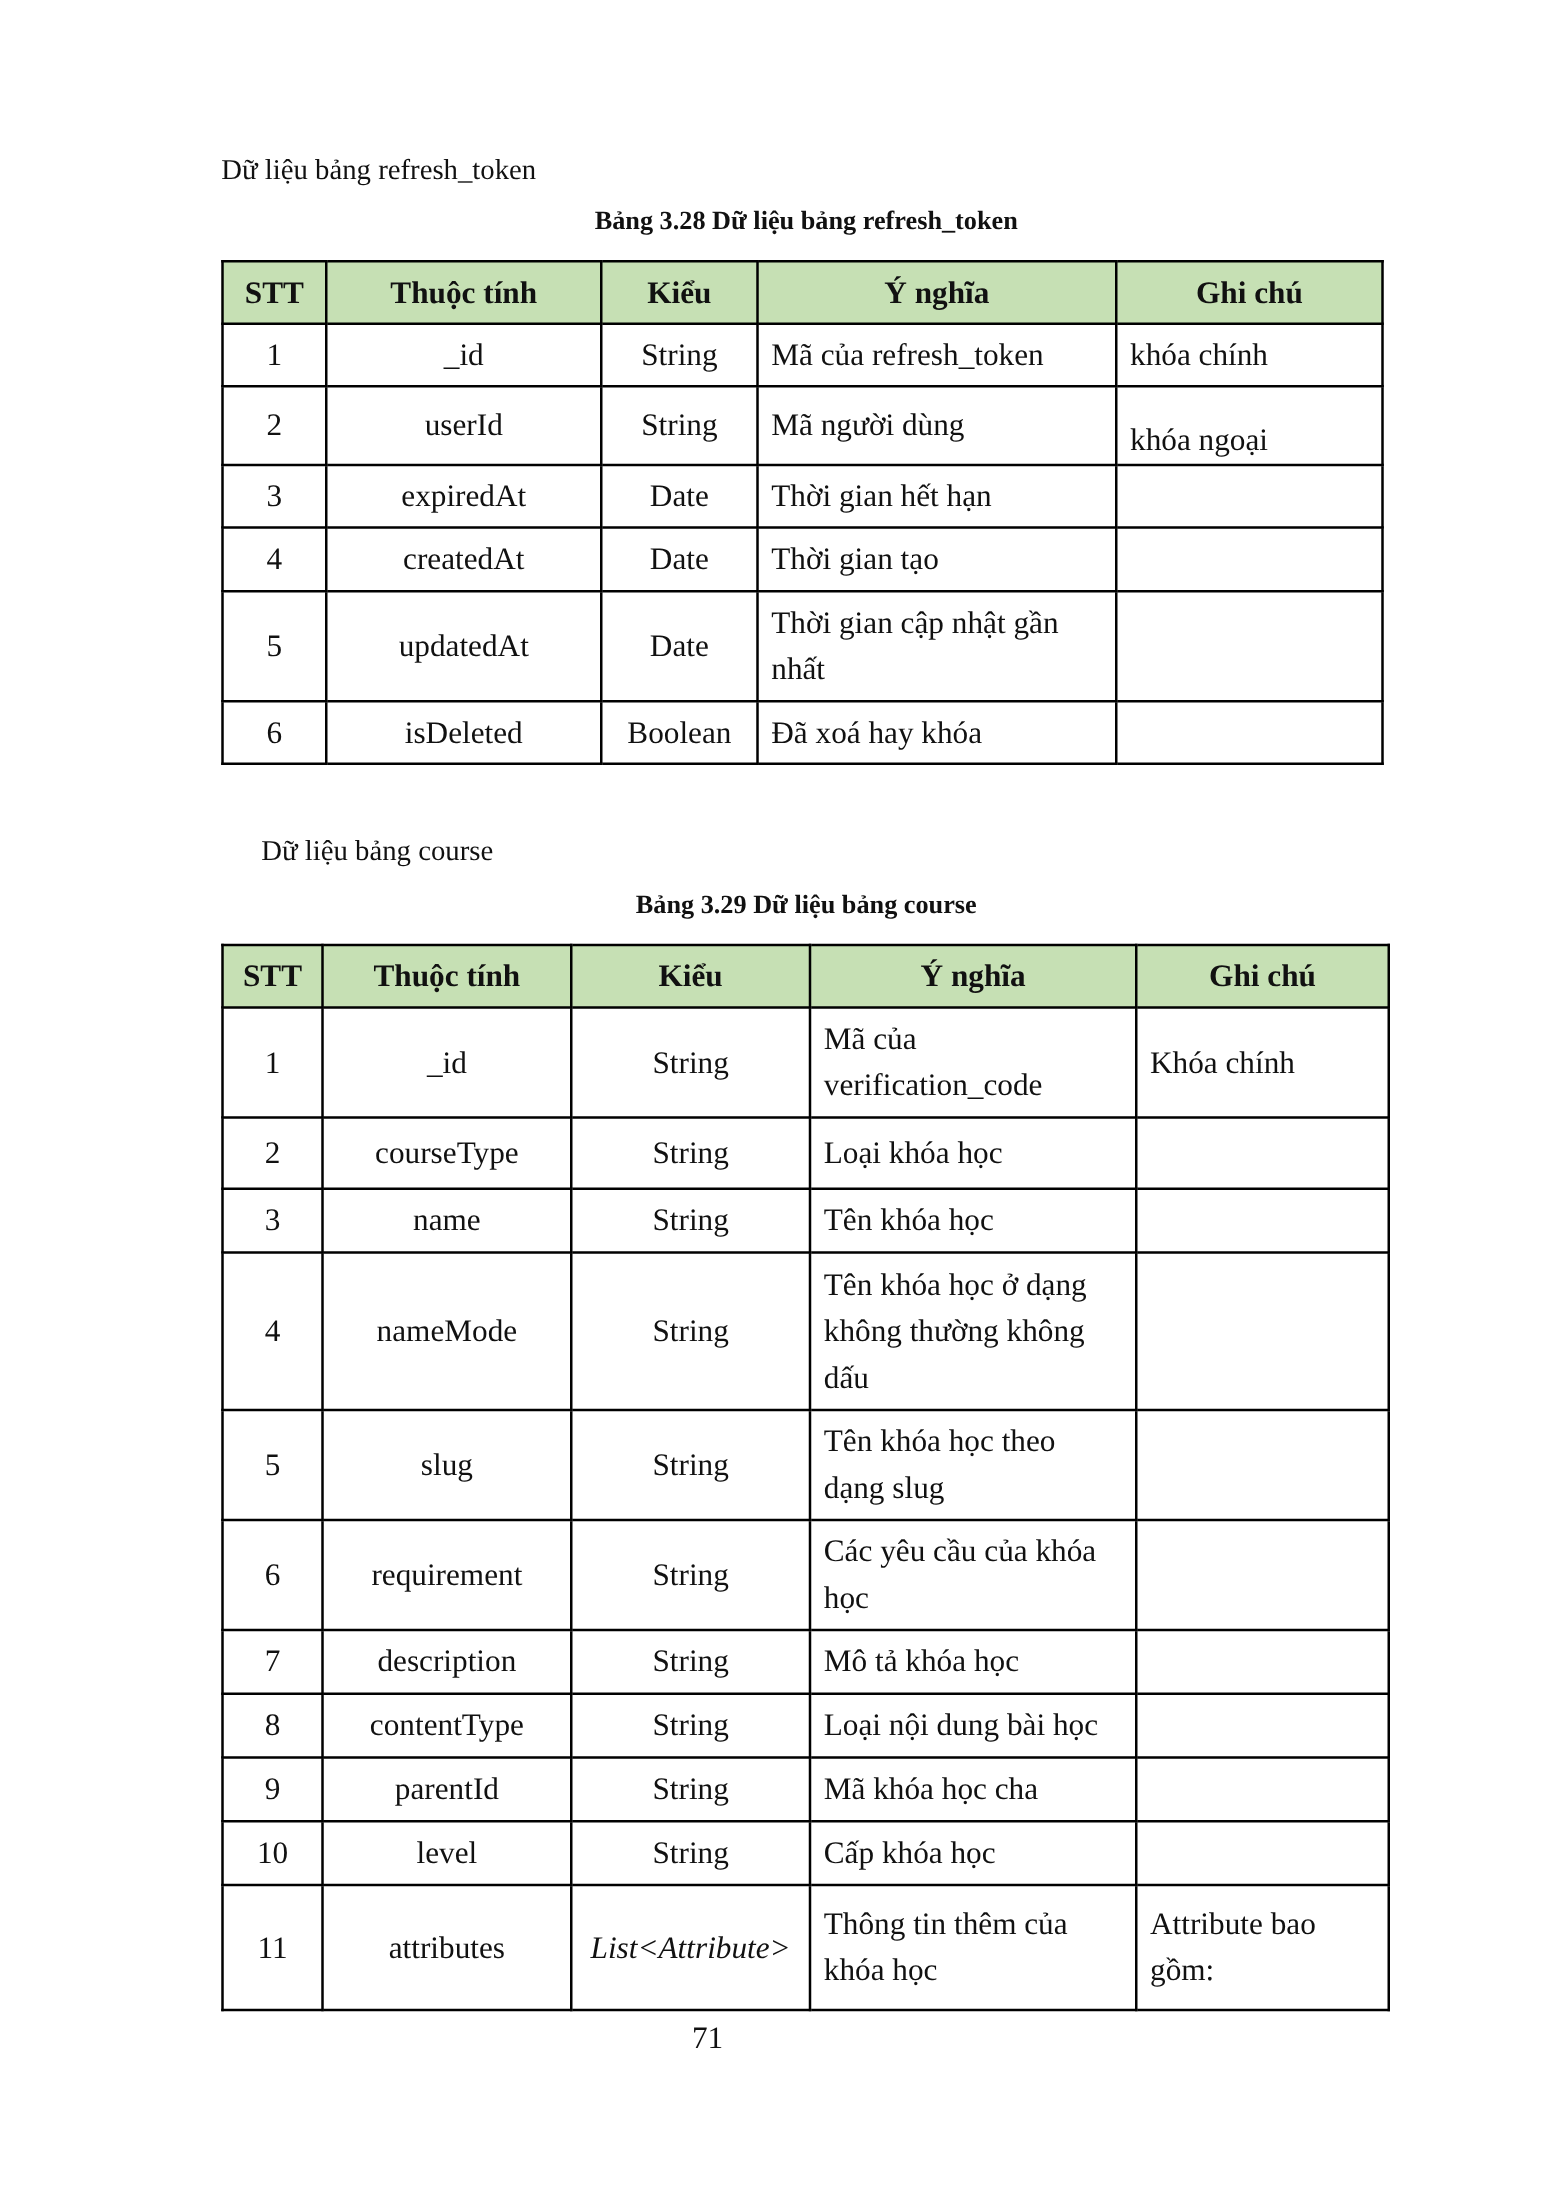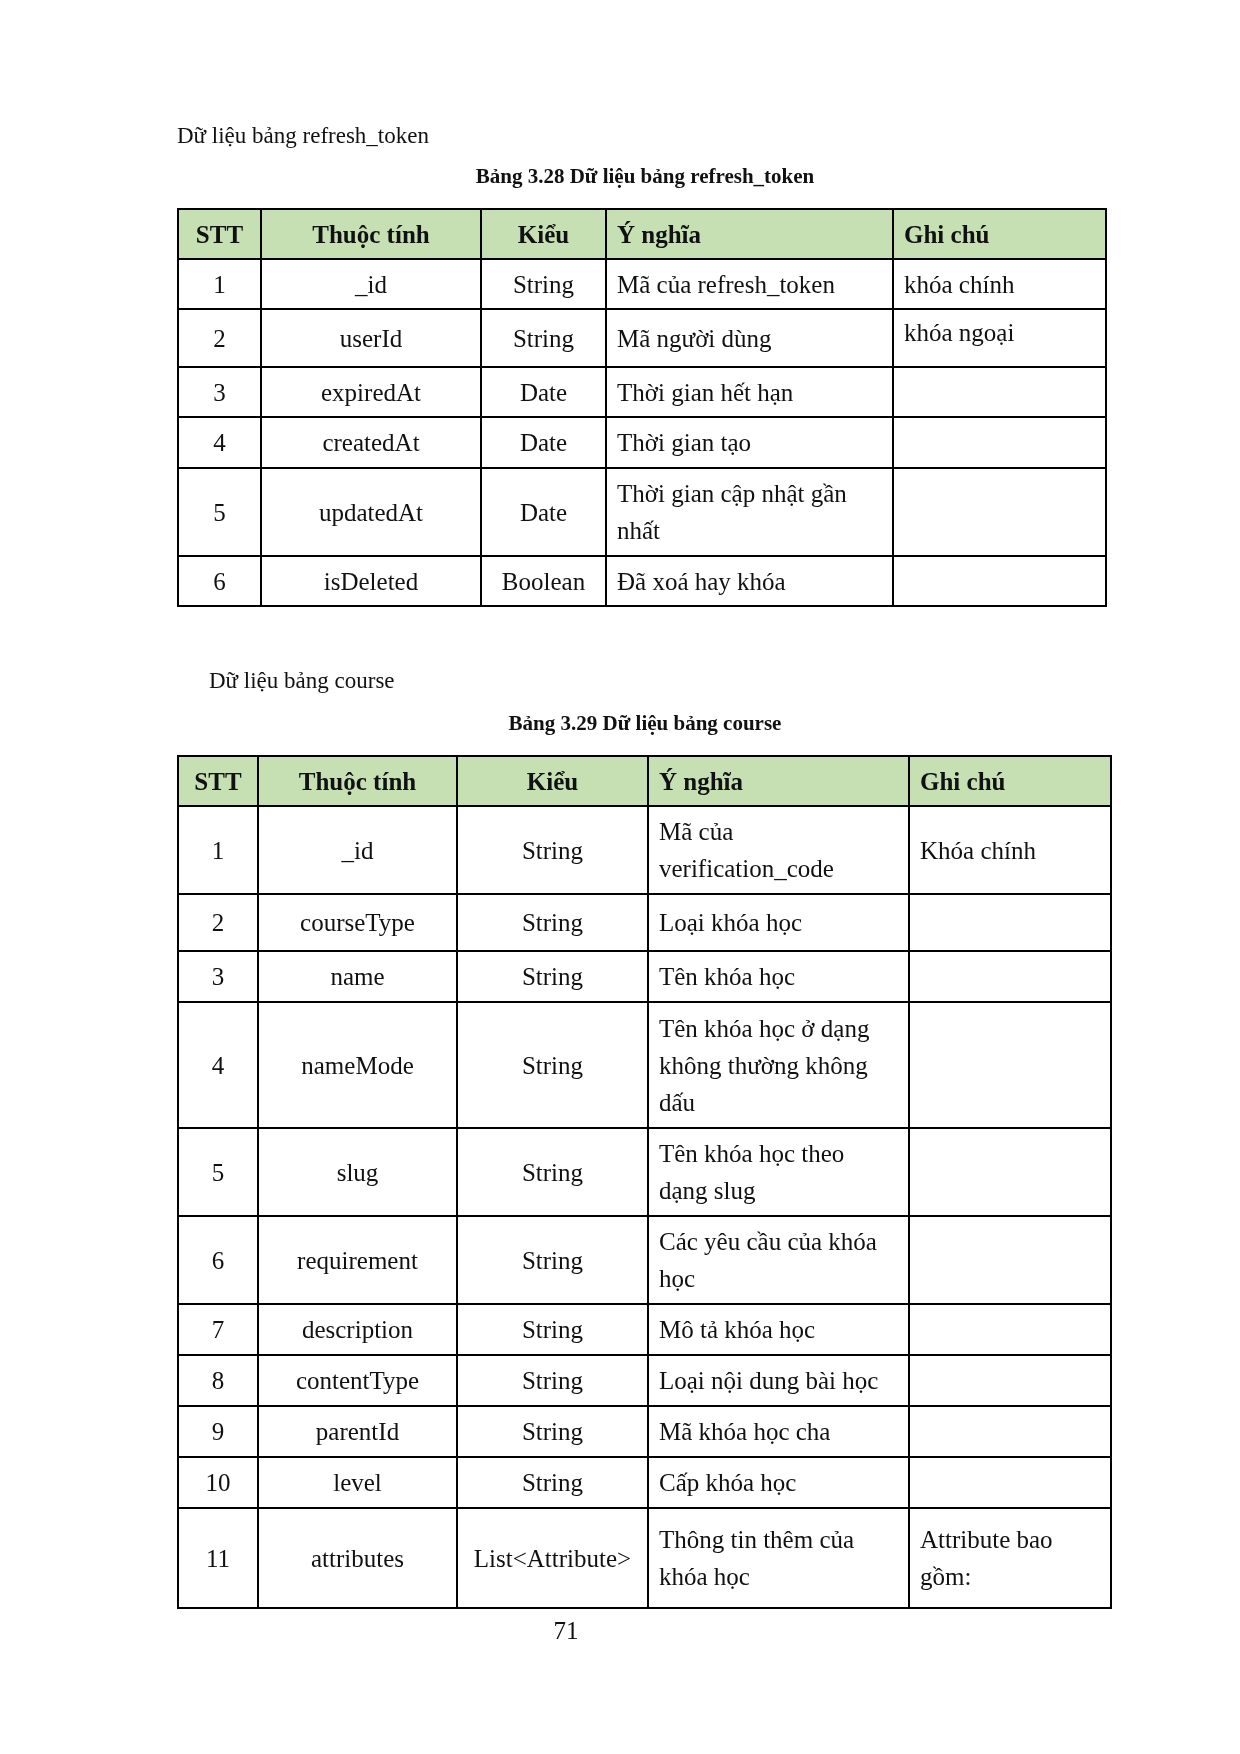--- a/index.html
+++ b/index.html
@@ -15,24 +15,24 @@
       font-size: 21px; font-weight: bold; line-height: 26px;
     }
     table.data {
       position: absolute; border-collapse: collapse; table-layout: fixed;
       font-size: 25px; line-height: 37px;
     }
     table.data th, table.data td {
       border: 2px solid #000; padding: 0 10px; vertical-align: middle;
     }
     table.data th {
-      background: #c6e0b4; font-weight: bold; height: 48px; text-align: left;
+      background: #c6e0b4; font-weight: bold; height: 48px; text-align: center;
     }
     table.data th.c, table.data td.c { text-align: center; }
-    table.data td.top { vertical-align: top; padding-top: 4px; }
+    table.data td.top { vertical-align: top; padding-top: 24px; }
     .pagenum {
       position: absolute; left: 0; width: 1132px; text-align: center; top: 1617px;
       font-size: 25px;
     }
   </style>
 </head>
 <body>
 
 <div class="para" style="top:121px;">Dữ liệu bảng refresh_token</div>
 <div class="caption" style="top:163px;">Bảng 3.28 Dữ liệu bảng refresh_token</div>
@@ -187,20 +187,20 @@
     <tr style="height:51px">
       <td class="c">10</td>
       <td class="c">level</td>
       <td class="c">String</td>
       <td>Cấp khóa học</td>
       <td></td>
     </tr>
     <tr style="height:100px">
       <td class="c">11</td>
       <td class="c">attributes</td>
-      <td class="c" style="padding:0 4px;">List&lt;Attribute&gt;</td>
+      <td class="c" style="padding:0 4px;font-style:italic;">List&lt;Attribute&gt;</td>
       <td>Thông tin thêm của khóa học</td>
       <td>Attribute bao gồm:</td>
     </tr>
   </tbody>
 </table>
 
 <div class="pagenum">71</div>
 
 </body></html>

